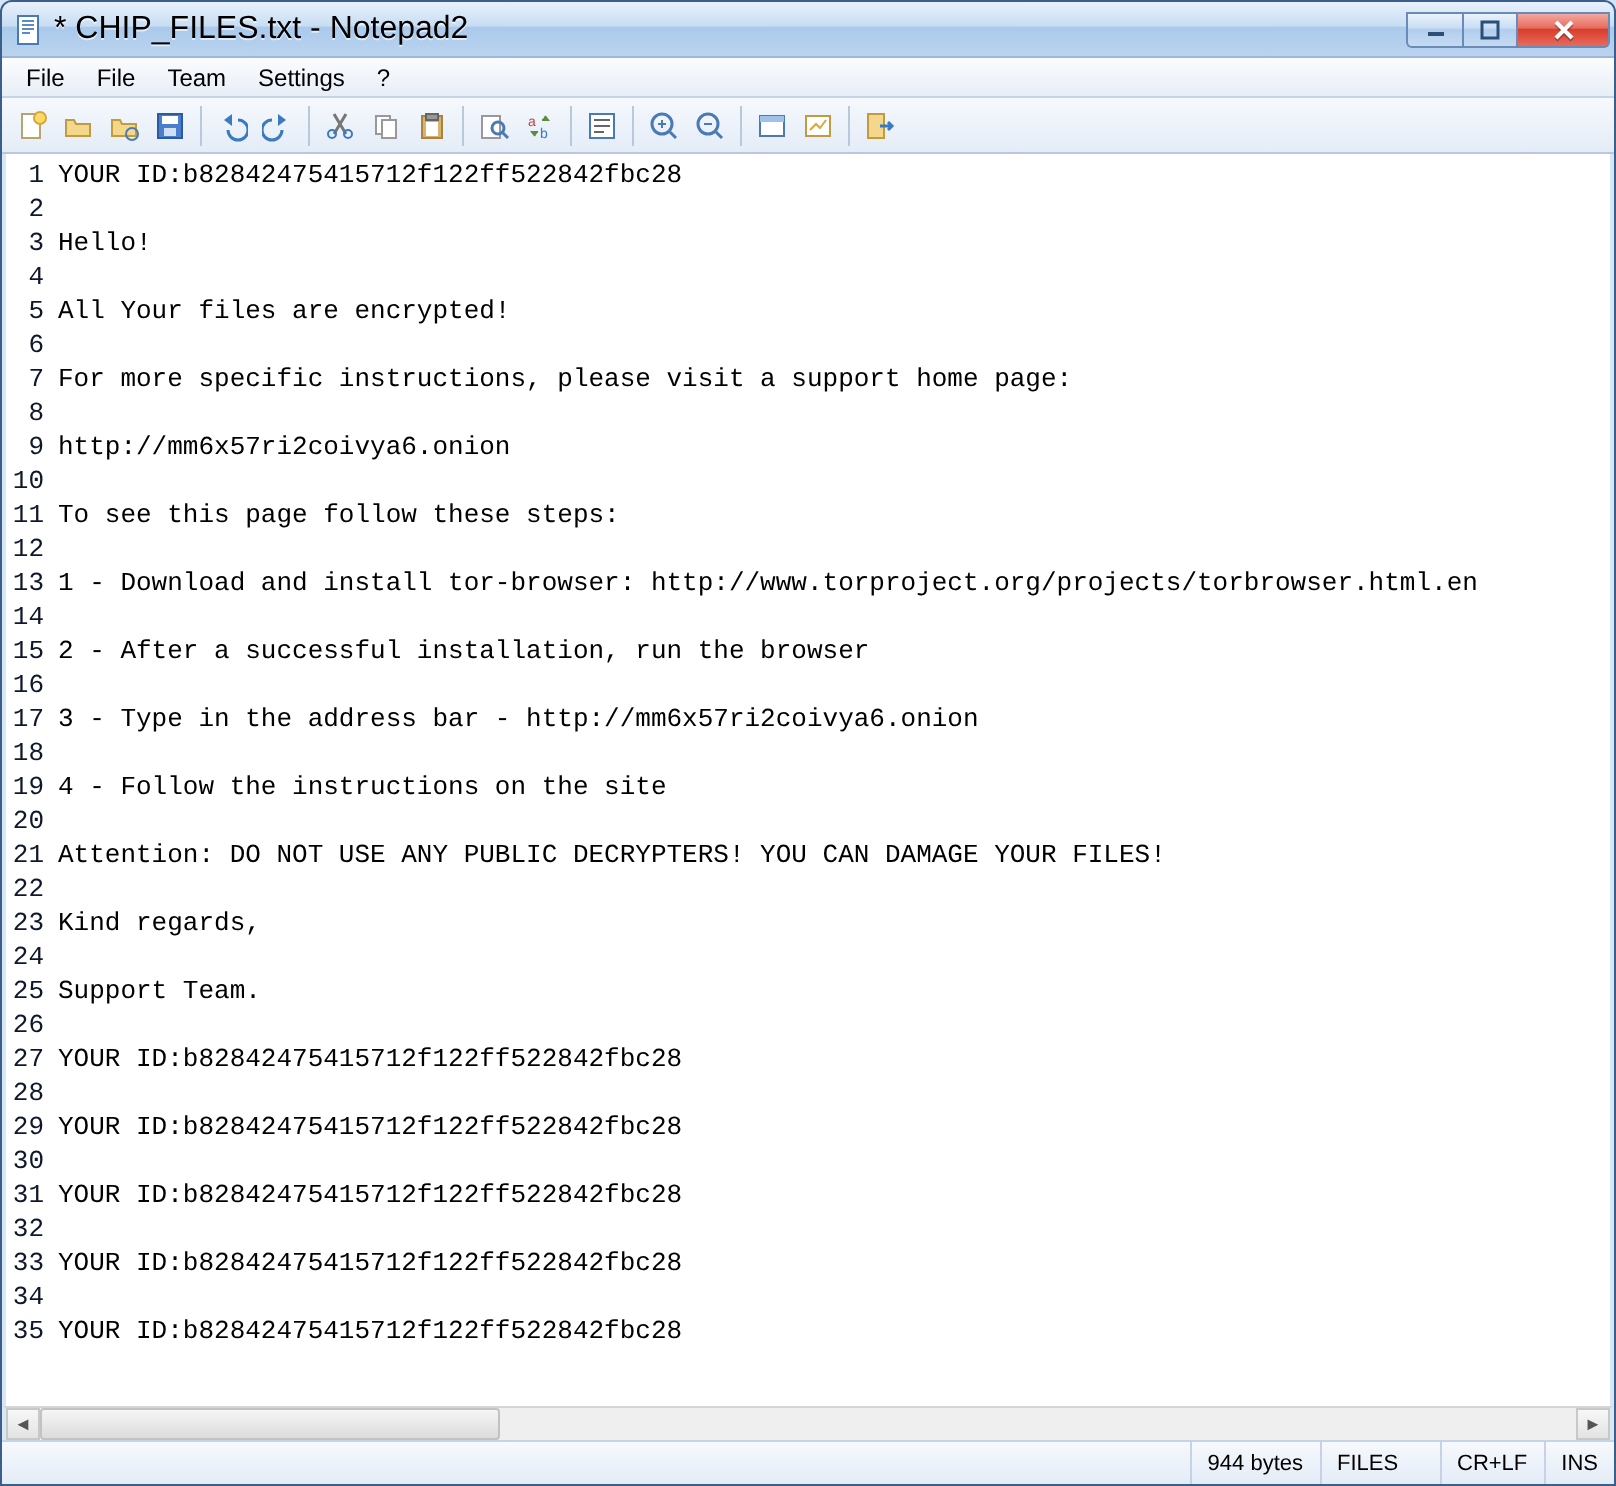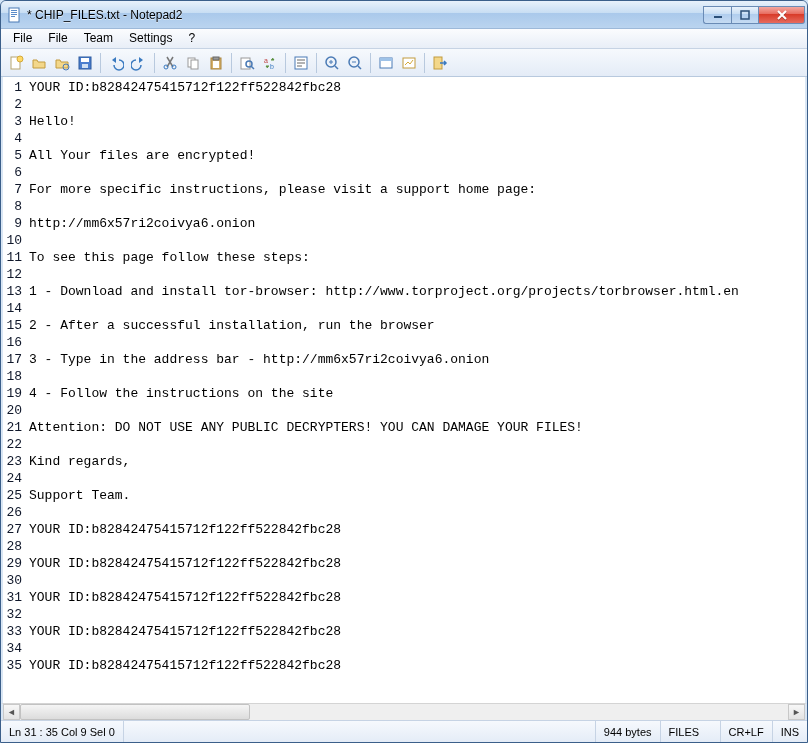--- a/index.html
+++ b/index.html
@@ -1,28 +1,28 @@
 <!DOCTYPE html>
 <html><head>
 <meta charset="utf-8">
 <style>
 * { margin: 0; padding: 0; box-sizing: border-box; }
 body { font-family: "Segoe UI", Tahoma, sans-serif; font-size: 12px; background: #d4e5f7; width: 808px; height: 743px; overflow: hidden; }
 .window { width: 808px; height: 743px; border: 1px solid #3b5f8a; border-radius: 6px 6px 0 0; background: #fff; display: flex; flex-direction: column; box-shadow: 0 0 0 1px #6f9dd0 inset; }
 .titlebar { height: 28px; background: linear-gradient(to bottom, #e8f1fb 0%, #c7ddf3 45%, #aac9eb 46%, #bad4ef 100%); border-radius: 5px 5px 0 0; display: flex; align-items: center; padding: 0 2px 0 6px; border-bottom: 1px solid #9db9d9; }
 .title-icon { width: 16px; height: 16px; margin-right: 4px; display: inline-flex; align-items: center; justify-content: center; }
-.title-text { flex: 1; font-size: 12px; color: #000; text-shadow: 0 1px 0 rgba(255,255,255,.6); }
+.title-text { flex: 1; font-size: 16px; color: #000; text-shadow: 0 1px 0 rgba(255,255,255,.6); }
 .winbtns { display: flex; gap: 0; }
 .winbtn { width: 28px; height: 18px; margin-left: 0; border: 1px solid #6a8bb5; background: linear-gradient(to bottom,#eaf2fb,#c7ddf3 45%,#b0cdee 46%,#c6dbf2); display: flex; align-items: center; justify-content: center; font-size: 10px; font-family: Tahoma; }
 .winbtn.min { border-radius: 0 0 0 3px; border-right: none; }
 .winbtn.max { }
 .winbtn.close { width: 46px; border-radius: 0 0 3px 0; border-left: none; background: linear-gradient(to bottom,#f3a8a0,#e7695c 45%,#d83b29 46%,#e76b5e); color: #fff; }
 .winbtn.close svg { filter: drop-shadow(0 1px 0 rgba(0,0,0,.3)); }
 
-.menubar { height: 20px; background: linear-gradient(to bottom,#fbfcfe,#e8eef7); border-bottom: 1px solid #c6d3e4; display: flex; align-items: flex-start; padding: 0 4px; }
+.menubar { height: 20px; background: linear-gradient(to bottom,#fbfcfe,#e8eef7); border-bottom: 1px solid #c6d3e4; display: flex; align-items: center; padding: 0 4px; }
 .menuitem { padding: 2px 8px; font-size: 12px; color: #000; display: flex; align-items: center; cursor: default; }
 
 .toolbar { height: 28px; background: linear-gradient(to bottom,#f6f9fd,#e4ecf7); border-bottom: 1px solid #b8c9de; display: flex; align-items: center; padding: 0 4px; gap: 1px; }
 .tbtn { width: 22px; height: 22px; display: flex; align-items: center; justify-content: center; border: 1px solid transparent; border-radius: 2px; }
 .sep { width: 1px; height: 20px; background: #b8c9de; margin: 0 3px; }
 
 .editor { flex: 1; display: flex; background: #fff; overflow: hidden; font-family: Consolas, "Courier New", monospace; font-size: 13px; border-left: 2px solid #d9e6f4; border-right: 2px solid #d9e6f4; }
 .gutter { width: 22px; text-align: right; padding: 2px 3px 0 0; color: #0f172a; user-select: none; line-height: 17px; }
 .content { flex: 1; padding: 2px 0 16px 4px; color: #000; white-space: pre; overflow: hidden; line-height: 17px; }
 
@@ -277,21 +277,20 @@
 
   <div class="hscroll">
     <div class="sbtn">◄</div>
     <div class="strack">
         <div class="sthumb"></div>
       </div>
     <div class="sbtn">►</div>
   </div>
 
   <div class="statusbar">
-    <div>Ln 31 : 35   Col 9   Sel 0</div>
     <div class="spacer"></div>
     <div>944 bytes</div>
     <div style="min-width:60px">FILES</div>
     <div>CR+LF</div>
     <div>INS</div>
   </div>
 
 </div>
 
 </body></html>

